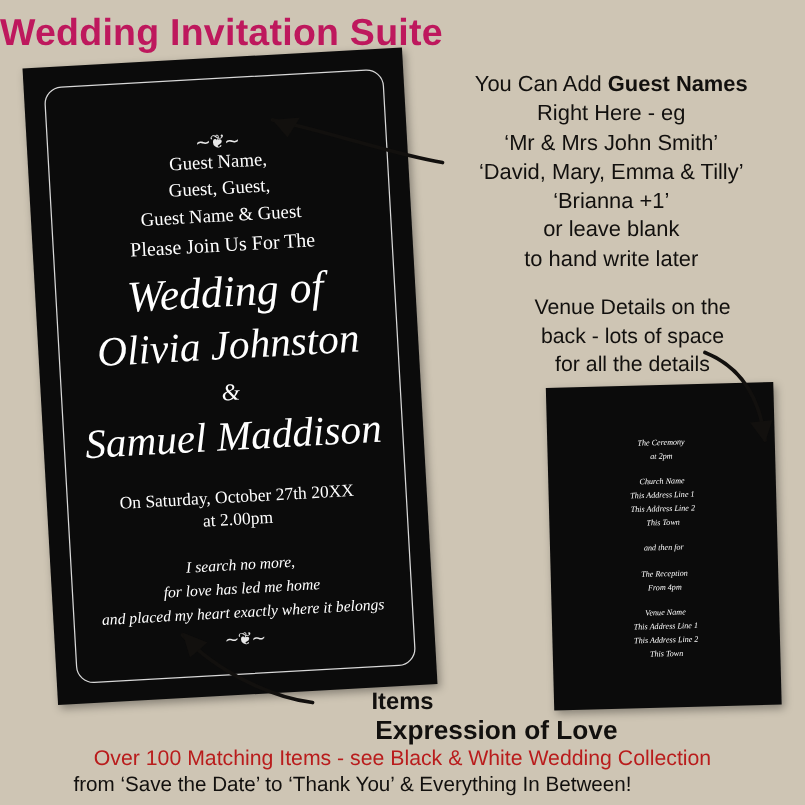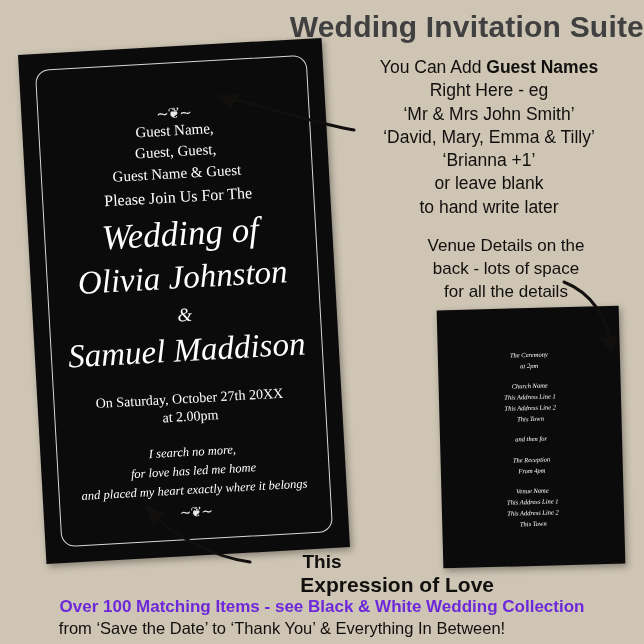--- a/index.html
+++ b/index.html
@@ -20,24 +20,24 @@
     width: 644px;
     height: 644px;
   }
 
   
   .main-title {
     position: absolute;
     top: 10px;
     left: 0;
     width: 644px;
-    text-align: right;
+    text-align: left;
     font-size: 30px;
     font-weight: bold;
-    color: #404040;
+    color: #be185d;
     letter-spacing: 0.2px;
   }
 
   
   .front-card {
     position: absolute;
     left: 32px;
     top: 46px;
     width: 304px;
     height: 510px;
@@ -222,22 +222,22 @@
     font-weight: bold;
     text-align: right;
   }
   .footer-1 {
     position: absolute;
     top: 597px;
     left: 0;
     width: 644px;
     text-align: center;
     font-size: 17px;
-    font-weight: bold;
-    color: #6d28d9;
+    font-weight: normal;
+    color: #b91c1c;
   }
   .footer-2 {
     position: absolute;
     top: 619px;
     left: 0;
     width: 564px;
     text-align: center;
     font-size: 16.5px;
     color: #12100e;
   }
@@ -307,21 +307,21 @@
     <div>or leave blank</div>
     <div>to hand write later</div>
   </div>
 
   <div class="anno anno-2">
     <div>Venue Details on the</div>
     <div>back - lots of space</div>
     <div>for all the details</div>
   </div>
 
-  <div class="anno anno-bottom-1">This</div>
+  <div class="anno anno-bottom-1">Items</div>
   <div class="anno anno-bottom-2">Expression of Love</div>
 
   <svg class="arrow" style="left:196px; top:86px; width:160px; height:46px;" viewBox="0 0 160 46">
     <path d="M158,44 C120,38 70,20 22,10" stroke="#12100e" stroke-width="3" fill="none" stroke-linecap="round"></path>
     <path d="M22,10 L44,8 L34,24 Z" fill="#12100e"></path>
   </svg>
 
   <svg class="arrow" style="left:560px; top:280px; width:62px; height:86px;" viewBox="0 0 62 86">
     <path d="M4,2 C34,14 48,40 52,72" stroke="#12100e" stroke-width="3" fill="none" stroke-linecap="round"></path>
     <path d="M52,74 L40,58 L58,56 Z" fill="#12100e"></path>

